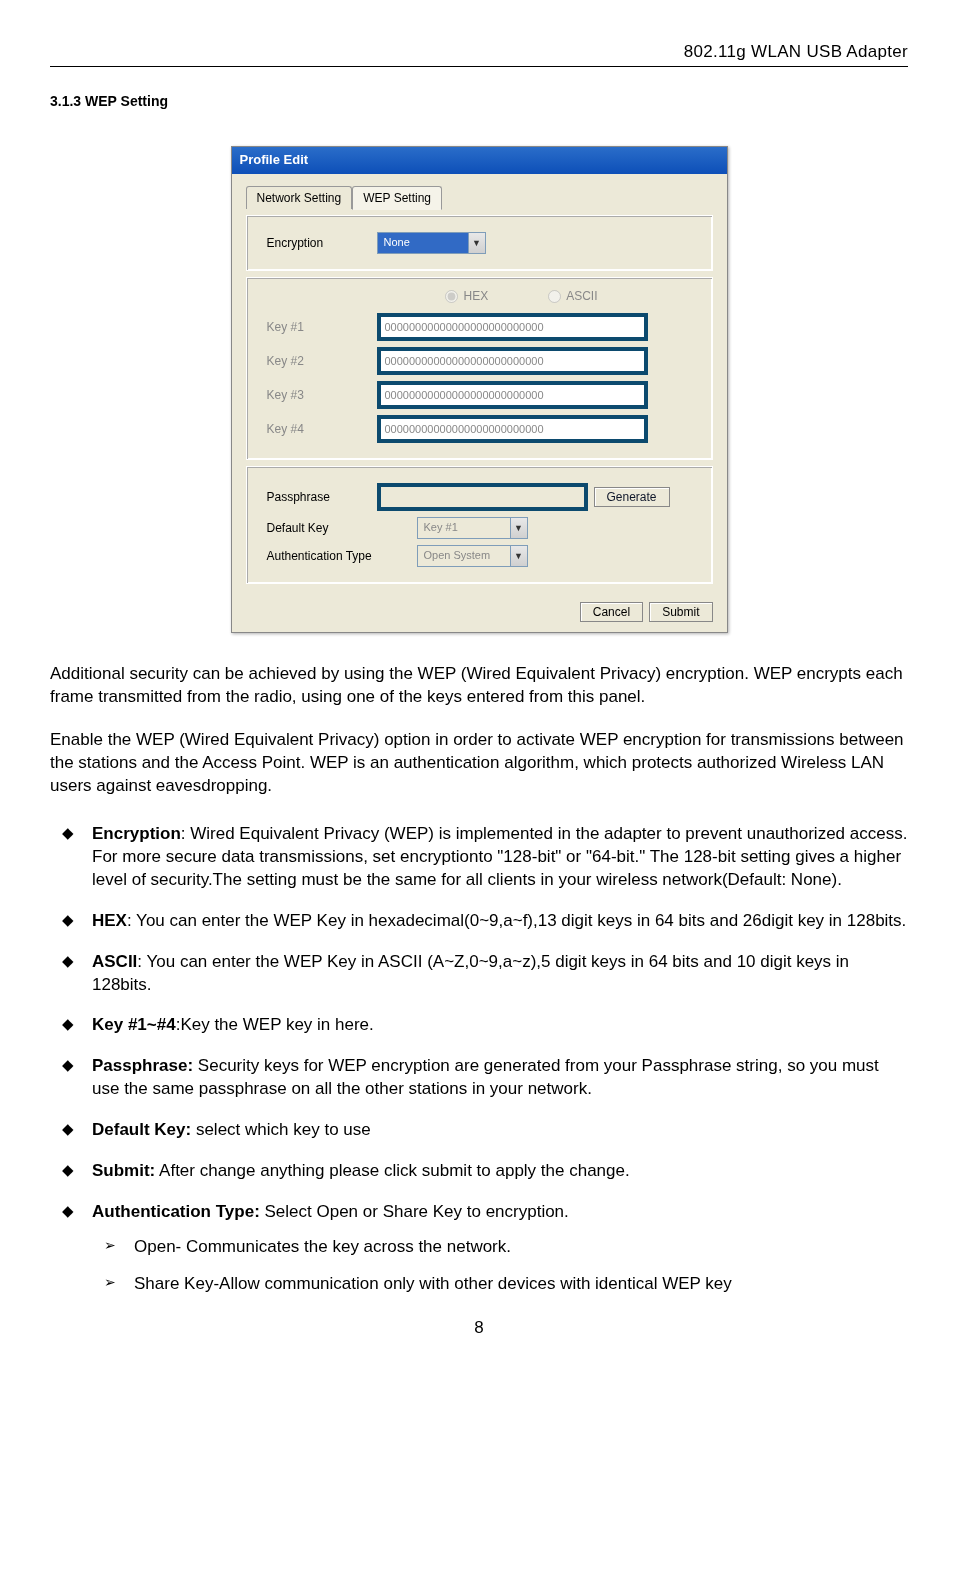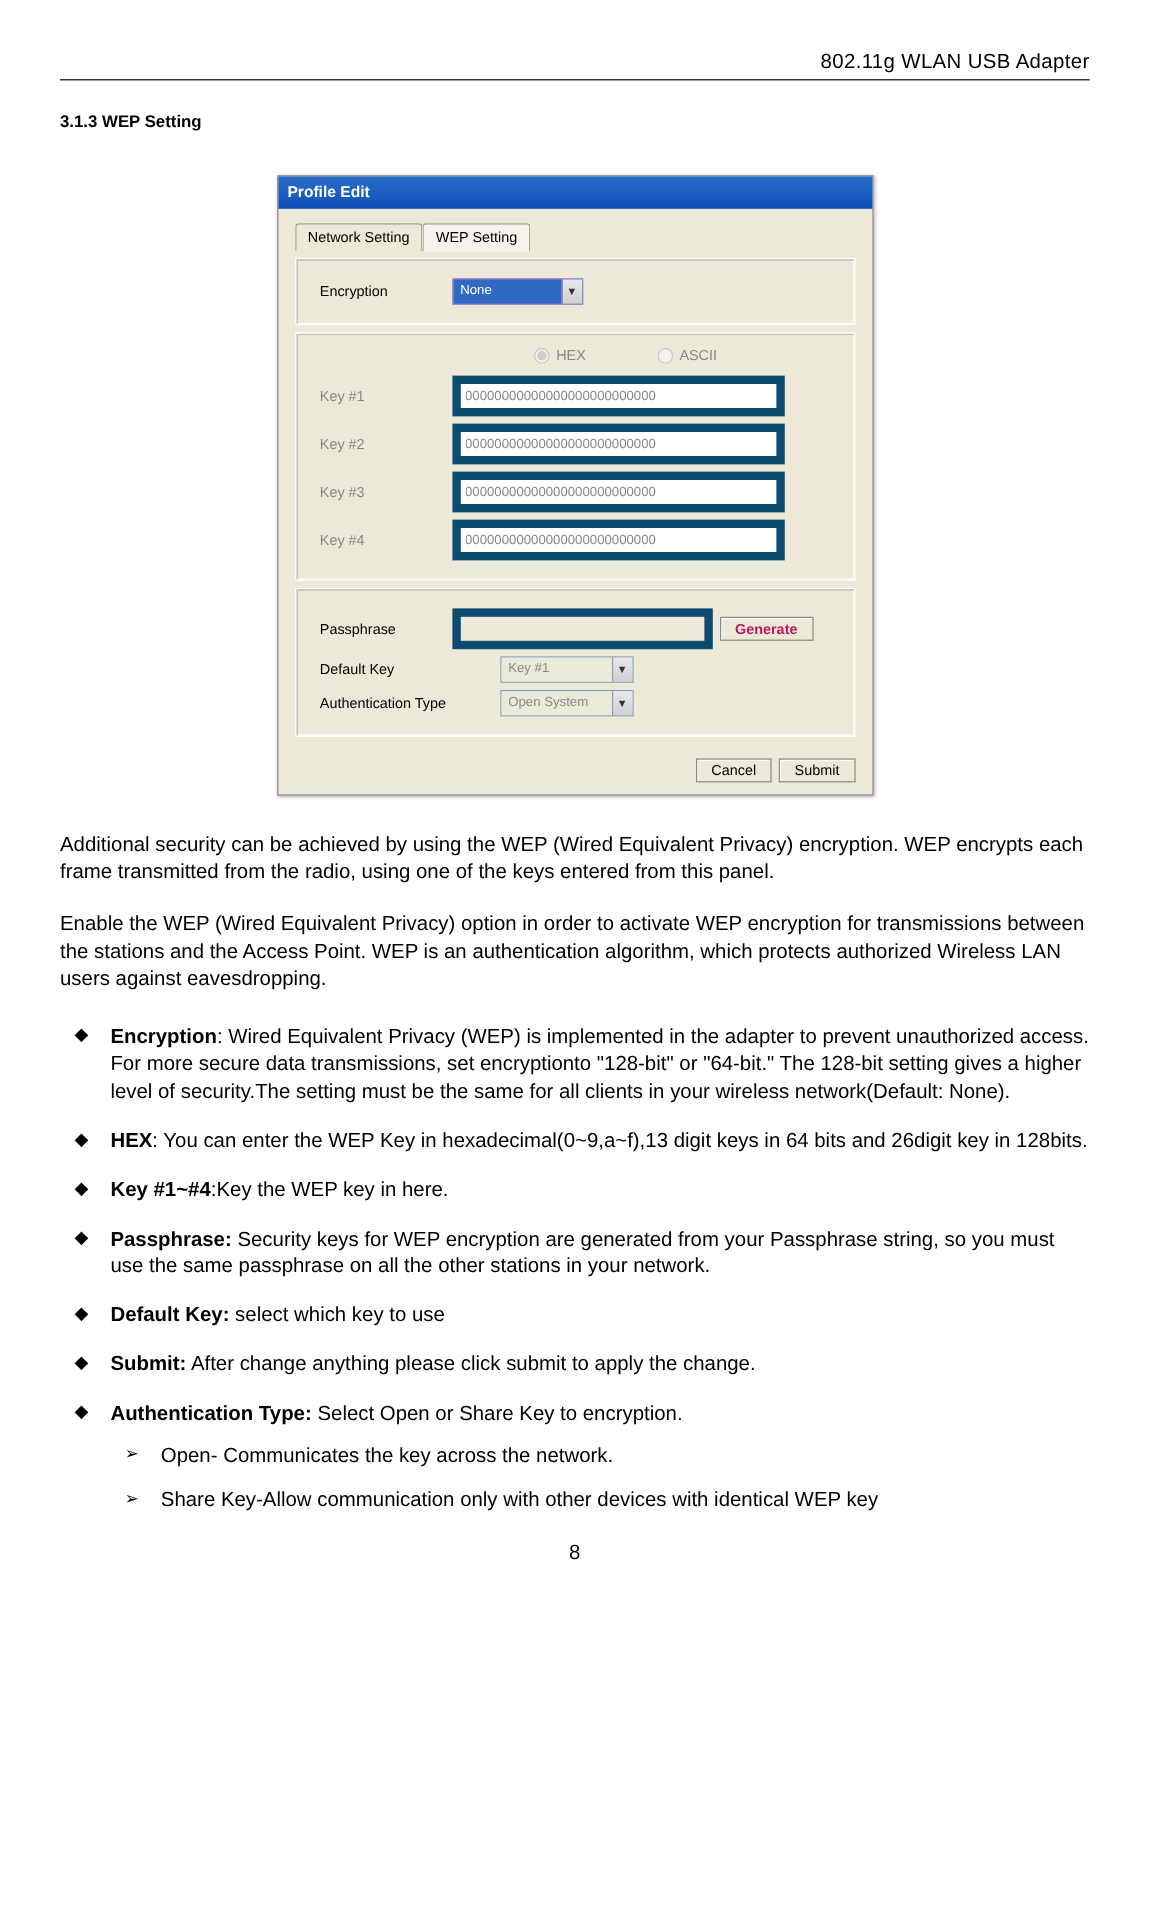--- a/index.html
+++ b/index.html
@@ -107,21 +107,21 @@
       gap: 5px;
       color: #888;
       font-size: 12px;
     }
     .radio-item input {
       margin: 0;
     }
     .text-input {
       font-family: Tahoma, Arial;
       font-size: 11px;
-      border: 7px solid #0c4a6e;
+      border: 4px solid #0c4a6e;
       background: #fff;
       padding: 2px 4px;
       height: 16px;
       color: #888;
     }
     .text-input.wide {
       width: 255px;
     }
     .text-input.med {
       width: 195px;
@@ -145,42 +145,41 @@
       width: 16px;
       background: linear-gradient(#e8e8e8,#d0d0d0);
       border-left: 1px solid #7f9db9;
       display: flex;
       align-items: center;
       justify-content: center;
       font-size: 9px;
       color: #333;
     }
     .dropdown.encryption {
-      background: #d946ef;
+      background: #ffffff;
     }
     .dropdown.encryption .dd-text {
       background: #316ac5;
       color: #fff;
       min-width: 78px;
     }
     .dropdown.disabled .dd-text {
       background: #ece9d8;
       color: #888;
     }
     .btn {
       background: #ece9d8;
       border: 1px solid #888;
       padding: 2px 12px;
       font-size: 12px;
       font-family: Tahoma, Arial;
       box-shadow: inset 1px 1px 0 #fff;
     }
     .btn.disabled {
-      color: #be185d;
-      font-weight: bold;
+      color: #0f172a;
     }
     .button-row {
       display: flex;
       justify-content: flex-end;
       gap: 6px;
       padding: 8px 14px 10px 14px;
     }
     .para {
       margin: 0 0 20px 0;
       font-size: 17px;
@@ -330,20 +329,23 @@
 <p class="para">Enable the WEP (Wired Equivalent Privacy) option in order to activate WEP encryption for transmissions between the stations and the Access Point. WEP is an authentication algorithm, which protects authorized Wireless LAN users against eavesdropping.</p>
 
 <ul class="bullet-list">
   <li>
     <span class="bold">Encryption</span><span>: Wired Equivalent Privacy (WEP) is implemented in the adapter to prevent unauthorized access. For more secure data transmissions, set encryptionto "128-bit" or "64-bit." The 128-bit setting gives a higher level of security.The setting must be the same for all clients in your wireless network(Default: None).</span>
   </li>
   <li>
     <span class="bold">HEX</span><span>: You can enter the WEP Key in hexadecimal(0~9,a~f),13 digit keys in 64 bits and 26digit key in 128bits.</span>
   </li>
   <li>
+    <span class="bold">ASCII</span><span>: You can enter the WEP Key in ASCII (A~Z,0~9,a~z),5 digit keys in 64 bits and 10 digit keys in 128bits.</span>
+  </li>
+  <li>
     <span class="bold">Key #1~#4</span><span>:Key the WEP key in here.</span>
   </li>
   <li>
     <span class="bold">Passphrase:</span><span> Security keys for WEP encryption are generated from your Passphrase string, so you must use the same passphrase on all the other stations in your network.</span>
   </li>
   <li>
     <span class="bold">Default Key:</span><span> select which key to use</span>
   </li>
   <li>
     <span class="bold">Submit:</span><span> After change anything please click submit to apply the change.</span>

